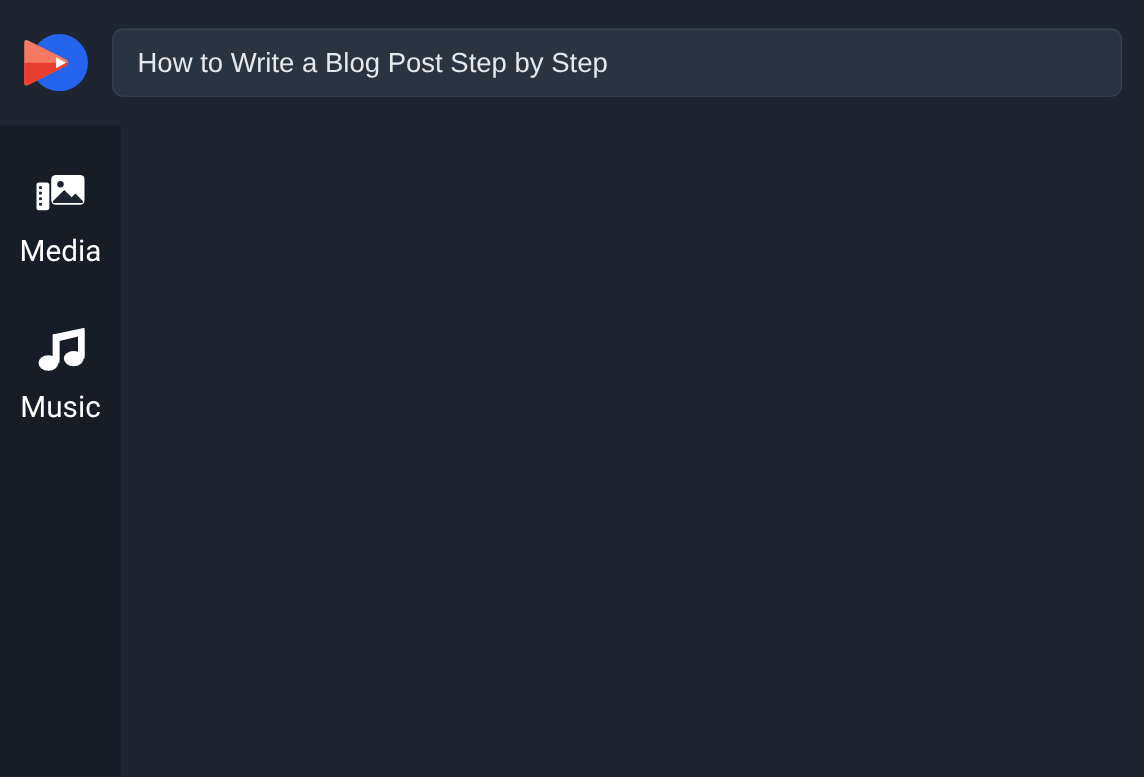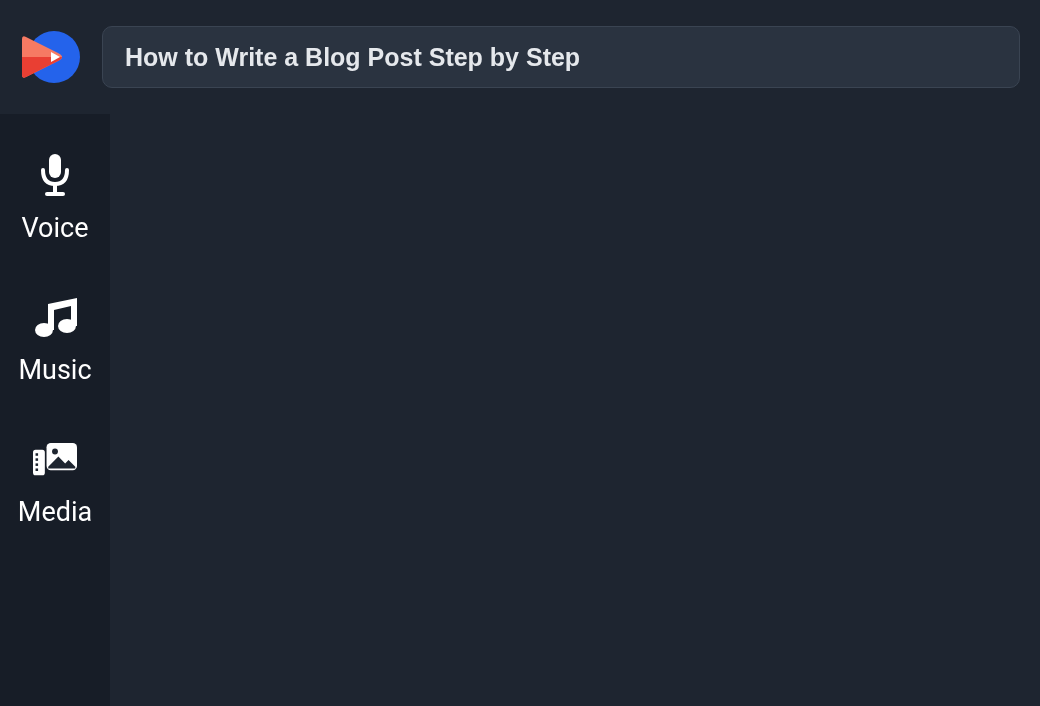--- a/index.html
+++ b/index.html
@@ -33,21 +33,21 @@
     }
 
     .title-input {
       flex: 1;
       height: 62px;
       background: #2a3340;
       border: 1px solid #3a4452;
       border-radius: 10px;
       color: #e5e8ec;
       font-size: 25px;
-      font-weight: 700;
+      font-weight: 400;
       padding: 0 22px;
       outline: none;
     }
 
     .title-input::placeholder {
       color: #8a94a5;
     }
 
     .body-wrap {
       display: flex;
@@ -107,58 +107,47 @@
       <path d="M 4 26 L 4 44 Q 4 48 8 46 L 40 30 Q 44 28 44 26 Z" fill="#e93f33"></path>
       <path d="M 33 21 L 33 31 L 42 26 Z" fill="#ffffff"></path>
     </svg>
   </div>
   <input type="text" class="title-input" value="How to Write a Blog Post Step by Step" style="">
 </div>
 
 <div class="body-wrap">
   <div class="sidebar">
 
-    <div class="sidebar-item">
-      <span class="sidebar-icon">
-        <svg width="40" height="44" viewBox="0 0 40 44">
-          <rect x="14" y="0" width="12" height="24" rx="6" fill="#ffffff"></rect>
-          <path d="M 8 16 Q 8 30 20 30 Q 32 30 32 16" stroke="#ffffff" stroke-width="4" fill="none" stroke-linecap="round"></path>
-          <line x1="20" y1="30" x2="20" y2="40" stroke="#ffffff" stroke-width="4" stroke-linecap="round"></line>
-          <line x1="12" y1="40" x2="28" y2="40" stroke="#ffffff" stroke-width="4" stroke-linecap="round"></line>
-        </svg>
-      </span>
-      <span class="sidebar-label">Voice</span>
-    </div>
 
-
-    <div class="sidebar-item">
-      <span class="sidebar-icon">
-        <svg width="44" height="44" viewBox="0 0 44 44">
-          <path d="M 15 8 L 15 32 L 21 32 L 21 14 L 38 10 L 38 28 L 44 28 L 44 2 L 15 8 Z" fill="#ffffff"></path>
-          <ellipse cx="11" cy="34" rx="9" ry="7" fill="#ffffff"></ellipse>
-          <ellipse cx="34" cy="30" rx="9" ry="7" fill="#ffffff"></ellipse>
-          <rect x="15" y="8" width="6" height="26" fill="#ffffff"></rect>
-          <rect x="38" y="4" width="6" height="26" fill="#ffffff"></rect>
-        </svg>
-      </span>
-      <span class="sidebar-label">Music</span>
-    </div>
 
     <div class="sidebar-item">
       <span class="sidebar-icon">
         <svg width="52" height="44" viewBox="0 0 52 44">
           <rect x="0" y="10" width="14" height="30" rx="3" fill="#ffffff"></rect>
           <rect x="3" y="14" width="3" height="3" fill="#1e2530"></rect>
           <rect x="3" y="20" width="3" height="3" fill="#1e2530"></rect>
           <rect x="3" y="26" width="3" height="3" fill="#1e2530"></rect>
           <rect x="3" y="32" width="3" height="3" fill="#1e2530"></rect>
           <rect x="16" y="2" width="36" height="32" rx="5" fill="#ffffff"></rect>
           <circle cx="26" cy="12" r="3.5" fill="#1e2530"></circle>
           <path d="M 18 30 L 30 18 L 38 26 L 42 22 L 50 30 L 50 32 L 18 32 Z" fill="#1e2530"></path>
         </svg>
       </span>
       <span class="sidebar-label">Media</span>
     </div>
 
+    <div class="sidebar-item">
+      <span class="sidebar-icon">
+        <svg width="44" height="44" viewBox="0 0 44 44">
+          <path d="M 15 8 L 15 32 L 21 32 L 21 14 L 38 10 L 38 28 L 44 28 L 44 2 L 15 8 Z" fill="#ffffff"></path>
+          <ellipse cx="11" cy="34" rx="9" ry="7" fill="#ffffff"></ellipse>
+          <ellipse cx="34" cy="30" rx="9" ry="7" fill="#ffffff"></ellipse>
+          <rect x="15" y="8" width="6" height="26" fill="#ffffff"></rect>
+          <rect x="38" y="4" width="6" height="26" fill="#ffffff"></rect>
+        </svg>
+      </span>
+      <span class="sidebar-label">Music</span>
+    </div>
+
   </div>
 
   <div class="main-content"></div>
 </div>
 
 </body></html>

